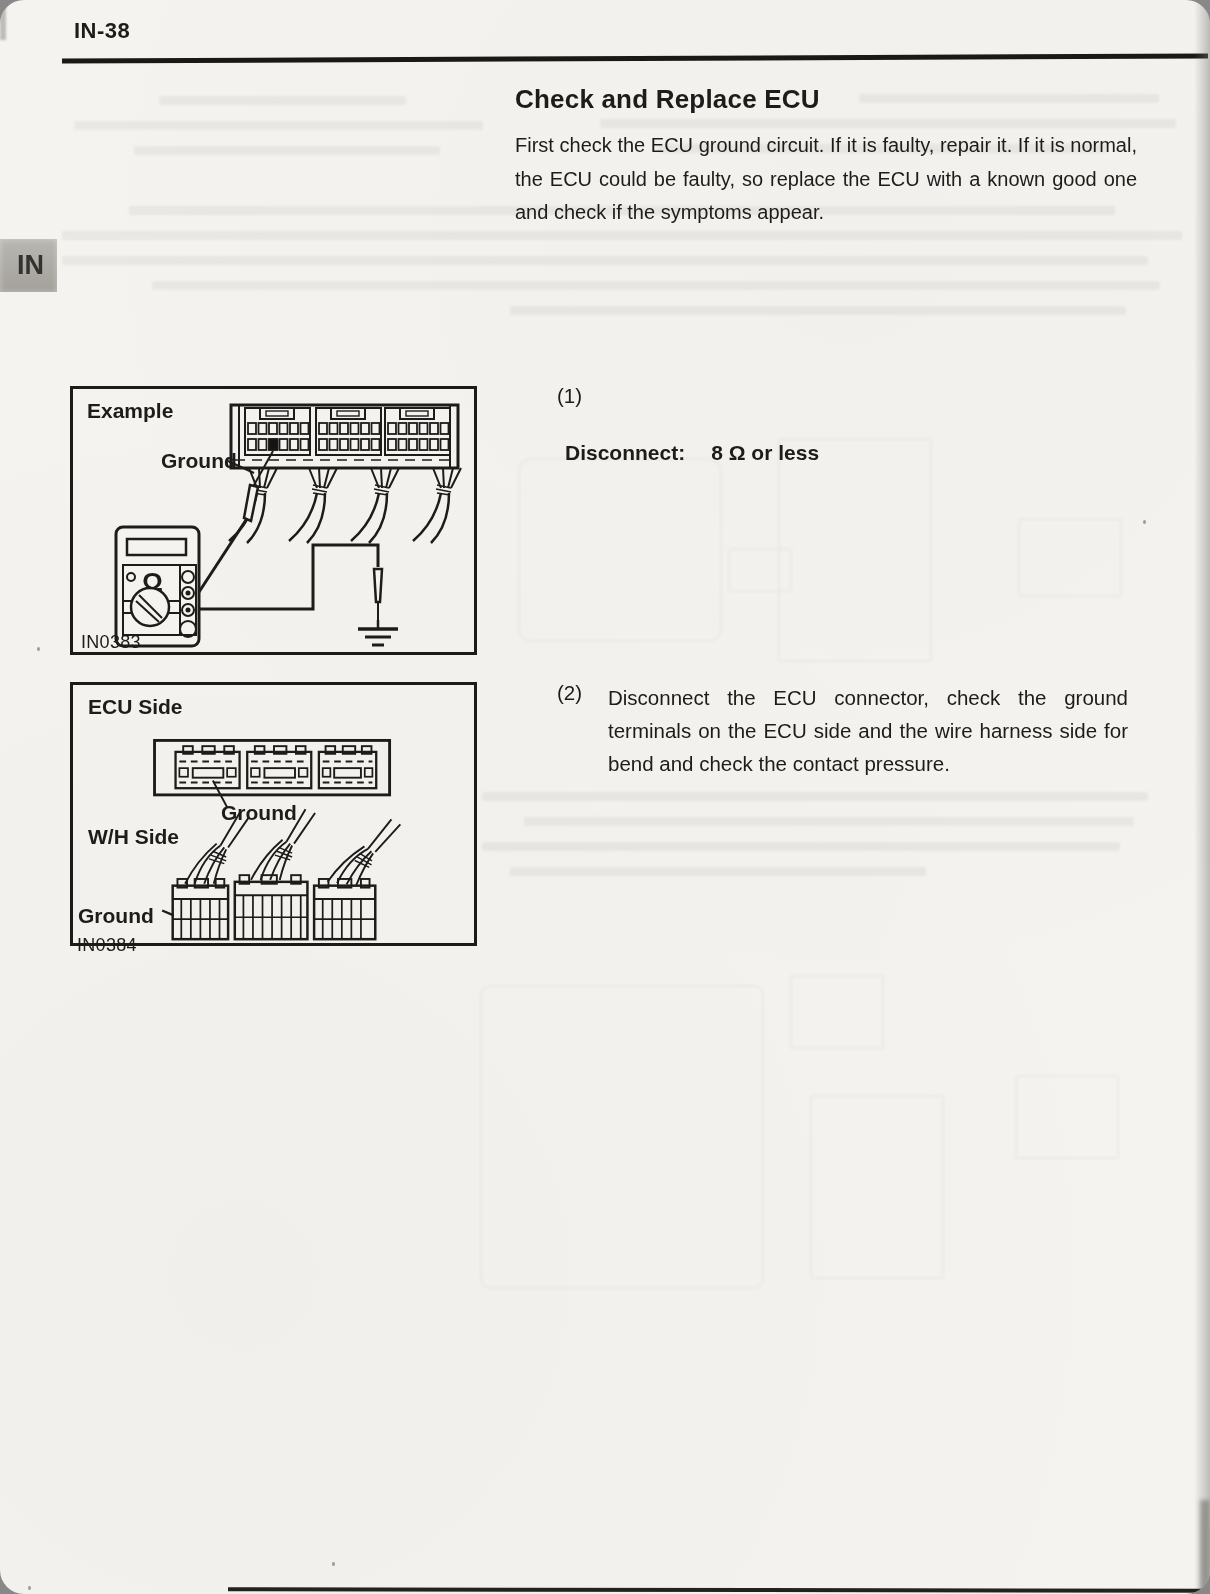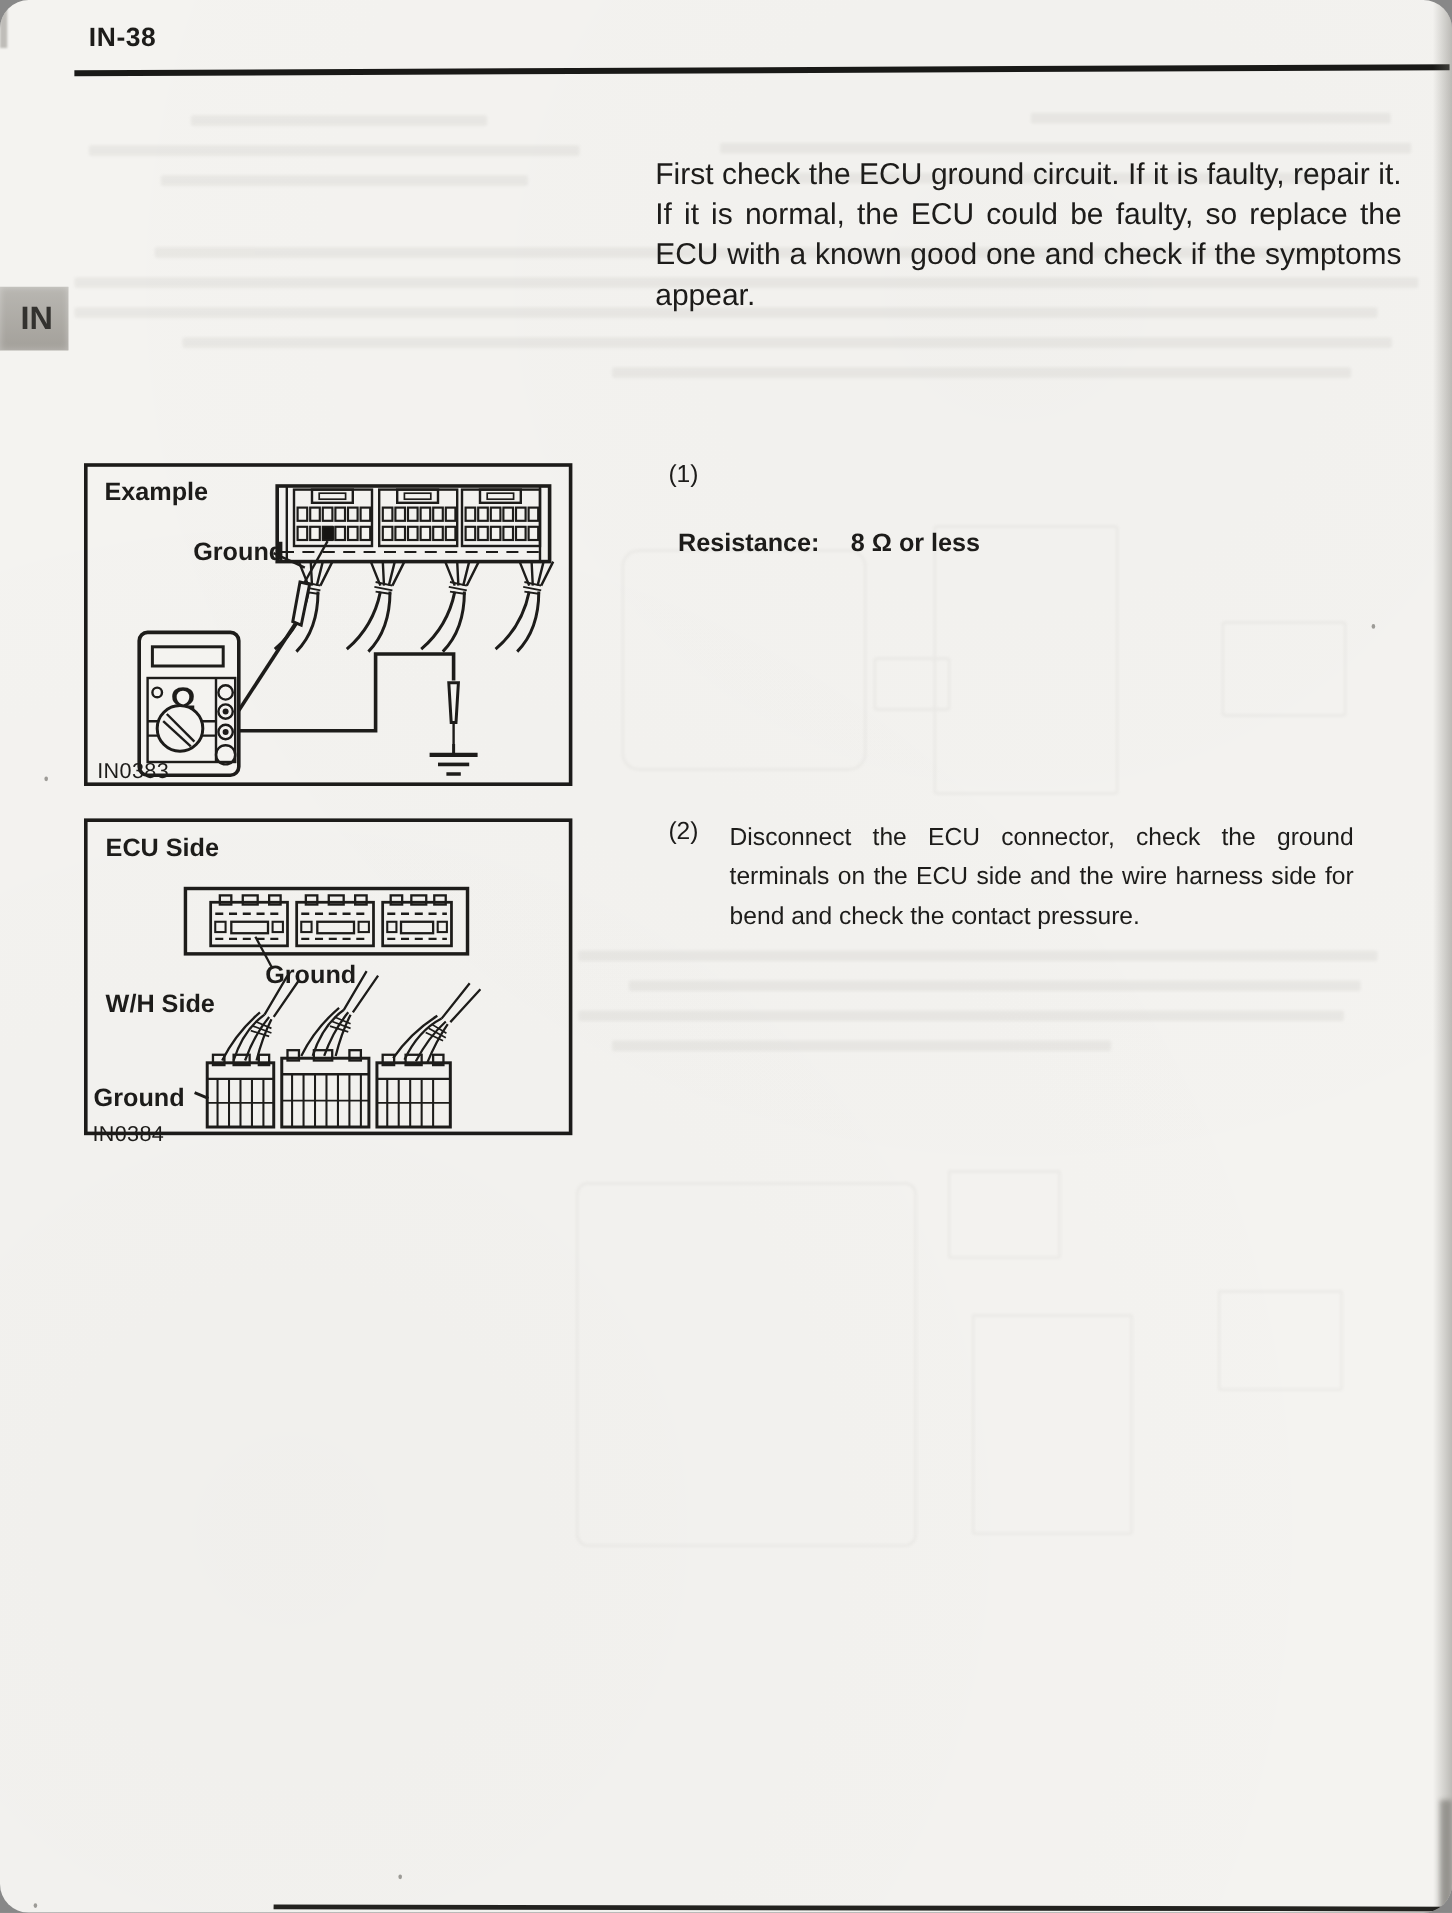--- a/index.html
+++ b/index.html
@@ -10,21 +10,21 @@
   
   .hdr-num{position:absolute;left:74px;top:18px;font-size:22px;font-weight:bold;letter-spacing:.5px;}
   .hdr-title{position:absolute;left:214px;top:30px;font-size:21px;font-weight:bold;letter-spacing:.6px;white-space:nowrap;}
   .hdr-rule{position:absolute;left:62px;top:56px;width:1146px;height:5px;background:#191917;transform:rotate(-.25deg);}
   .side-tab{position:absolute;left:0;top:239px;width:57px;height:53px;
             background:linear-gradient(180deg,#b9b7b2,#a3a09a);color:#33322f;font-size:27px;font-weight:bold;
             display:flex;align-items:center;justify-content:flex-end;padding-right:13px;box-sizing:border-box;
             box-shadow:inset 0 0 6px rgba(255,255,255,.35);}
   
   .art-title{position:absolute;left:515px;top:84px;font-size:26px;font-weight:bold;letter-spacing:.2px;}
-  .intro{position:absolute;left:546px;top:129px;width:622px;font-size:25px;line-height:33.5px;text-align:justify;}
+  .intro{position:absolute;left:515px;top:129px;width:622px;font-size:20px;line-height:33.5px;text-align:justify;}
   .step-num{position:absolute;font-size:20.5px;}
   .step-text{position:absolute;font-size:20.5px;line-height:33px;text-align:justify;}
   .spec{position:absolute;left:565px;top:441px;font-size:21px;font-weight:bold;}
   .spec .val{margin-left:26px;}
   
   .fig{position:absolute;left:70px;width:407px;border:3px solid #1c1b19;box-sizing:border-box;}
   .fig svg{position:absolute;left:0;top:0;width:100%;height:100%;}
   .fig .lbl{position:absolute;font-weight:bold;font-size:21px;white-space:nowrap;}
   .fig .figid{position:absolute;font-size:18px;font-weight:normal;letter-spacing:.3px;}
   #fig1{top:386px;height:269px;}
@@ -80,25 +80,26 @@
     <i style="left:50px;top:30px;width:280px;height:300px;border-radius:10px"></i>
     <i style="left:380px;top:140px;width:130px;height:180px"></i>
     <i style="left:585px;top:120px;width:100px;height:80px"></i>
     <i style="left:360px;top:20px;width:90px;height:70px"></i>
   </div>
 
   <div class="hdr-num">IN-38</div>
   <div class="hdr-rule"></div>
   <div class="side-tab">IN</div>
 
+  <div class="art-title">Check and Replace ECU</div>
   <div class="intro">First check the ECU ground circuit. If it is faulty, repair it. If it is normal, the ECU could be faulty, so replace the ECU with a known good one and check if the symptoms appear.</div>
 
   <div class="step-num" style="left:557px;top:384px">(1)</div>
   <div class="spec">
-    <span>Resistance:</span><span class="val">8 Ω or less</span>
+    <span>Disconnect:</span><span class="val">8 Ω or less</span>
   </div>
 
   <div class="step-num" style="left:557px;top:681px">(2)</div>
   <div class="step-text" style="left:608px;top:681px;width:520px">Disconnect the ECU connector, check the ground terminals on the ECU side and the wire harness side for bend and check the contact pressure.</div>
 
   <div class="fig" id="fig1">
     <svg viewBox="0 0 401 263">
       <defs>
         <g id="prow">
           <rect width="8" height="11"></rect>

